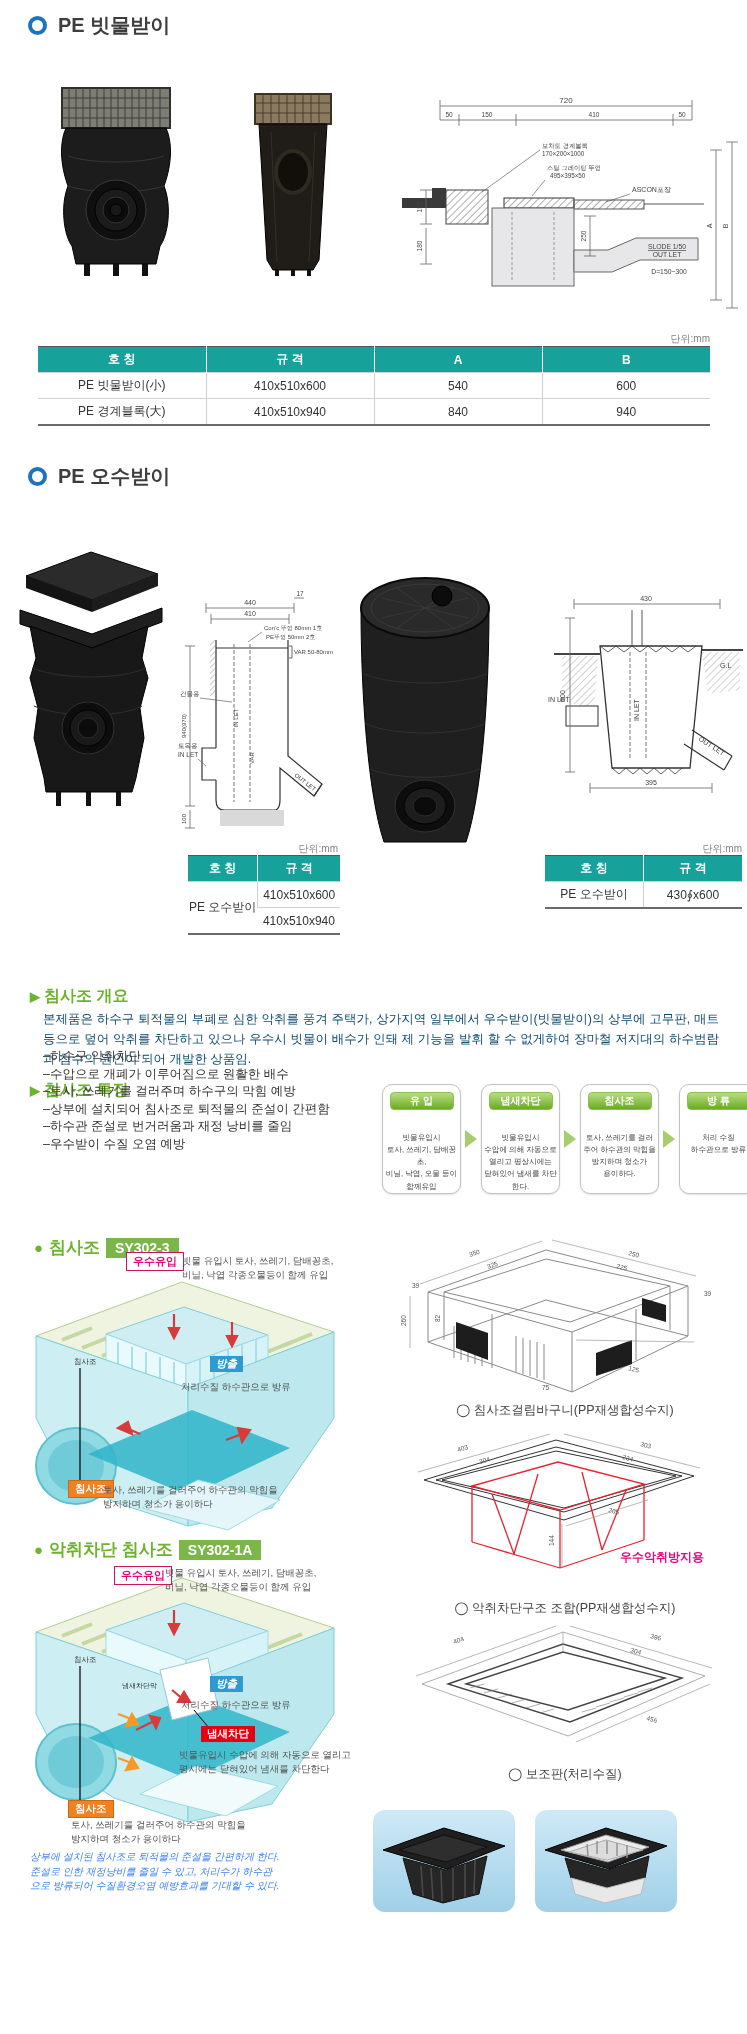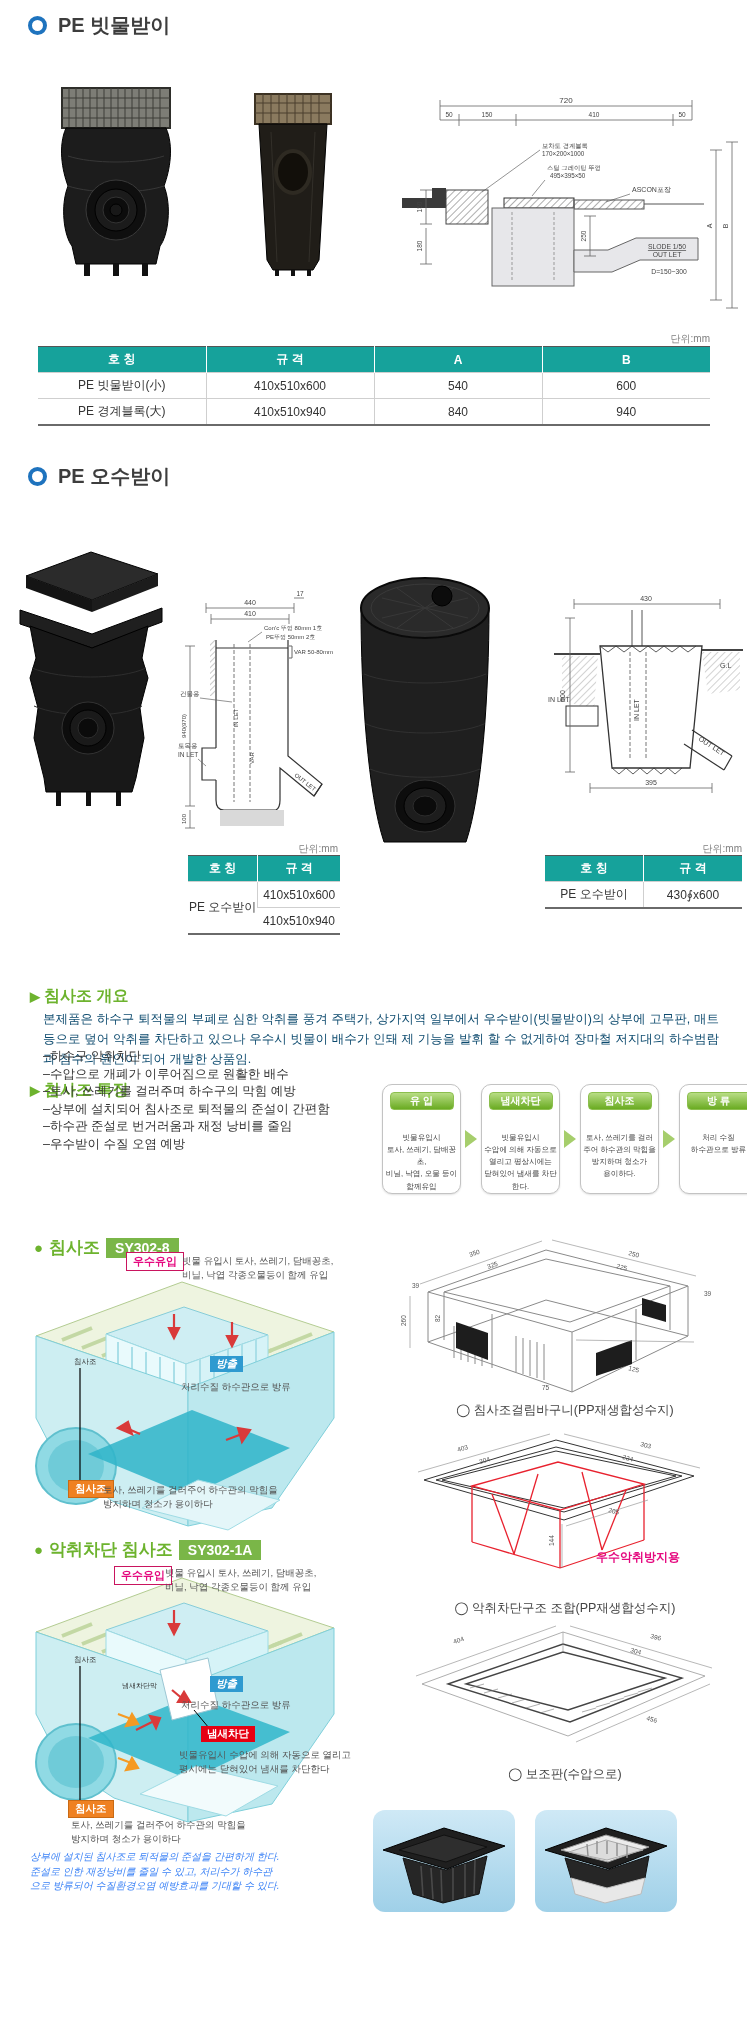--- a/index.html
+++ b/index.html
@@ -35,21 +35,21 @@
   .model-name{color:#6db32e;font-size:17px;font-weight:bold;}
   .model-code{background:#7ab648;color:#fff;font-size:14px;font-weight:bold;padding:2px 9px;}
   
   .tag{font-size:10.5px;font-weight:bold;padding:1px 6px;display:inline-block;}
   .tag-pink{color:#e5097f;background:#fff;border:1.5px solid #c9145e;font-size:11px;}
   .tag-blue{color:#fff;background:#2f9ad0;font-style:italic;}
   .tag-red{color:#fff;background:#e60012;}
   .tag-orange{color:#fff;background:#ef8122;border:1px solid #c96a14;}
   .small-note{font-size:9.5px;line-height:1.5;color:#555;white-space:pre-line;}
   .cap{font-size:12.5px;color:#444;text-align:center;}
-  .red-note{color:#e5097f;font-size:12px;font-weight:bold;}
+  .red-note{color:#e5097f;font-size:12px;font-weight:bold;margin-left:24px;}
   .footer-text{font-size:10px;line-height:1.45;color:#3b82f6;white-space:pre-line;font-style:italic;}
   .photo-tile{border-radius:12px;background:linear-gradient(#cfe9f6,#9fd0e8);}
   svg text{font-family:"Liberation Sans",sans-serif;}
 </style>
 </head>
 <body>
 
 <div class="page">
 
   <div class="abs sec-title" style="left:28px;top:12px;">
@@ -426,21 +426,21 @@
     <div class="flow-box">
       <div class="flow-pill">방 류</div>
       <div class="flow-body">처리 수질
 하수관으로 방류</div>
     </div>
   </div>
 
   <div class="abs model-head" style="left:34px;top:1236px;">
     <span class="model-dot">●</span>
     <span class="model-name">침사조</span>
-    <span class="model-code">SY302-8</span>
+    <span class="model-code">SY302-3</span>
   </div>
 
   <svg class="abs" style="left:22px;top:1258px;" width="330" height="300" viewBox="0 0 330 300">
     <polygon points="14,78 160,24 312,74 166,130" fill="#eef4e0" stroke="#b3cc92"></polygon>
     <g stroke="#c3d8a4" stroke-width="4">
       <line x1="40" y1="82" x2="70" y2="70"></line>
         <line x1="60" y1="90" x2="90" y2="78"></line>
         <line x1="80" y1="98" x2="110" y2="86"></line>
       <line x1="100" y1="106" x2="130" y2="94"></line>
         <line x1="120" y1="114" x2="150" y2="102"></line>
@@ -664,21 +664,21 @@
       <text x="250" y="20" transform="rotate(15 250 20)">396</text>
       <text x="230" y="34" transform="rotate(15 230 34)">304</text>
       <text x="246" y="102" transform="rotate(16 246 102)">456</text>
     </g>
     <g stroke="#999" stroke-width="0.7" fill="none">
       <line x1="16" y1="58" x2="156" y2="8"></line>
         <line x1="170" y1="8" x2="312" y2="50"></line>
       <line x1="176" y1="124" x2="310" y2="66"></line>
     </g>
   </svg>
-  <div class="abs cap" style="left:410px;top:1766px;width:310px;">◯ 보조판(수압으로)</div>
+  <div class="abs cap" style="left:410px;top:1766px;width:310px;">◯ 보조판(처리수질)</div>
 
   <div class="abs footer-text" style="left:30px;top:1850px;width:345px;">상부에 설치된 침사조로 퇴적물의 준설을 간편하게 한다.
 준설로 인한 재정낭비를 줄일 수 있고, 처리수가 하수관
 으로 방류되어 수질환경오염 예방효과를 기대할 수 있다.</div>
 
   <div class="abs photo-tile" style="left:373px;top:1810px;width:142px;height:102px;">
     <svg width="142" height="102" viewBox="0 0 142 102">
       <polygon points="10,40 71,18 132,36 74,59" fill="#1f1f1f" stroke="#000"></polygon>
       <polygon points="26,40 71,25 114,37 73,52" fill="#2e2e2e" stroke="#111"></polygon>
       <polygon points="30,48 73,60 114,46 106,84 70,93 40,84" fill="#262626" stroke="#111"></polygon>

